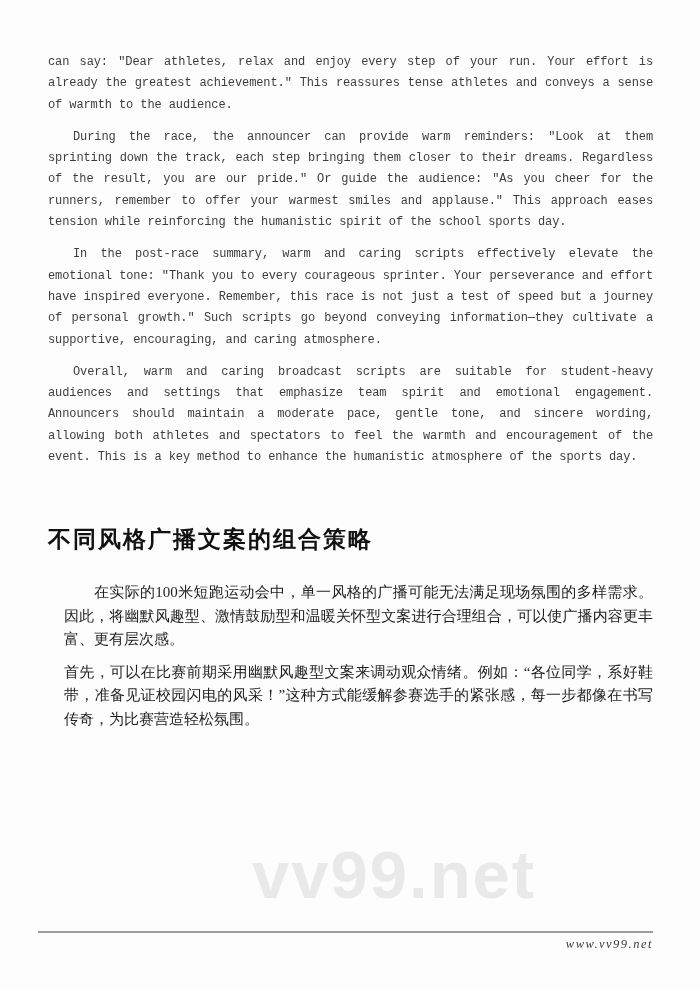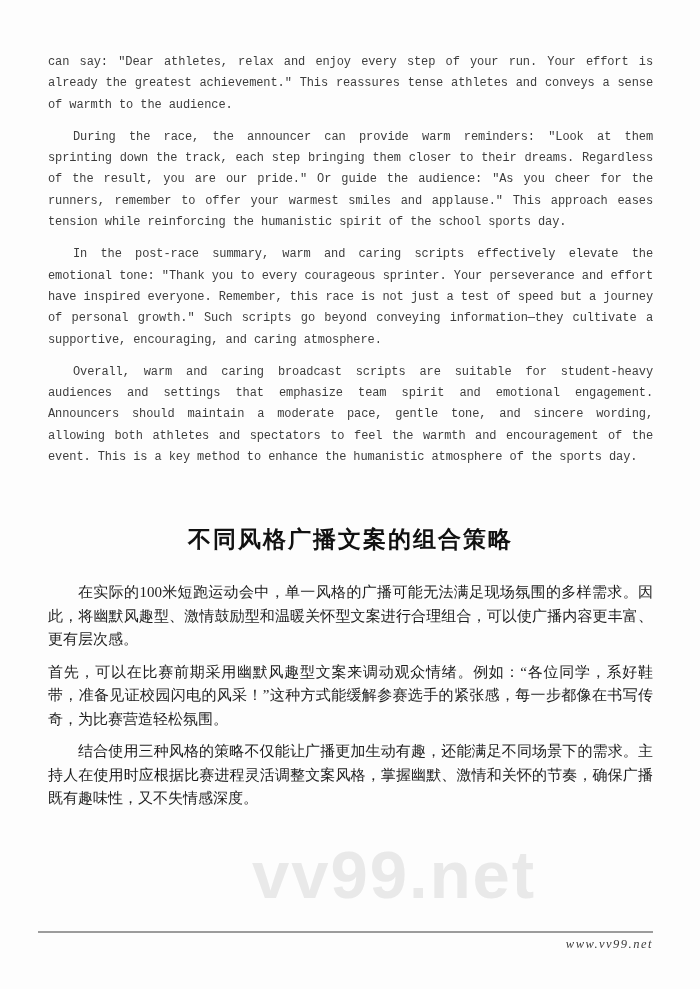--- a/index.html
+++ b/index.html
@@ -47,30 +47,29 @@
   .en-section p.first {
     text-indent: 0;
   }
   
   .zh-title {
     font-family: "Liberation Serif", serif;
     font-size: 23px;
     font-weight: bold;
     letter-spacing: 2px;
     color: #111111;
-    text-align: center;
     margin: 56px 0 26px 0;
   }
   .zh-section p {
     font-family: "Liberation Serif", serif;
     font-size: 15px;
     line-height: 23.5px;
     color: #1d1d1d;
     text-align: justify;
-    margin: 0 0 9px 0;
+    margin: 0 0 9px 16px;
     text-indent: 2em;
   }
   .zh-section p.no-indent {
     text-indent: 0;
   }
   
   .footer {
     position: absolute;
     left: 38px;
     right: 47px;
@@ -105,21 +104,20 @@
       <p>During the race, the announcer can provide warm reminders: "Look at them sprinting down the track, each step bringing them closer to their dreams. Regardless of the result, you are our pride." Or guide the audience: "As you cheer for the runners, remember to offer your warmest smiles and applause." This approach eases tension while reinforcing the humanistic spirit of the school sports day.</p>
       <p>In the post-race summary, warm and caring scripts effectively elevate the emotional tone: "Thank you to every courageous sprinter. Your perseverance and effort have inspired everyone. Remember, this race is not just a test of speed but a journey of personal growth." Such scripts go beyond conveying information—they cultivate a supportive, encouraging, and caring atmosphere.</p>
       <p>Overall, warm and caring broadcast scripts are suitable for student-heavy audiences and settings that emphasize team spirit and emotional engagement. Announcers should maintain a moderate pace, gentle tone, and sincere wording, allowing both athletes and spectators to feel the warmth and encouragement of the event. This is a key method to enhance the humanistic atmosphere of the sports day.</p>
     </section>
 
     <h1 class="zh-title">不同风格广播文案的组合策略</h1>
 
     <section class="zh-section">
       <p>在实际的100米短跑运动会中，单一风格的广播可能无法满足现场氛围的多样需求。因此，将幽默风趣型、激情鼓励型和温暖关怀型文案进行合理组合，可以使广播内容更丰富、更有层次感。</p>
       <p class="no-indent">首先，可以在比赛前期采用幽默风趣型文案来调动观众情绪。例如：“各位同学，系好鞋带，准备见证校园闪电的风采！”这种方式能缓解参赛选手的紧张感，每一步都像在书写传奇，为比赛营造轻松氛围。</p>
-      <p>结合使用三种风格的策略不仅能让广播更加生动有趣，还能满足不同场景下的需求。主持人在使用时应根据比赛进程灵活调整文案风格，掌握幽默、激情和关怀的节奏，确保广播既有趣味性，又不失情感深度。</p>
     </section>
 
   </div>
 
   <div class="footer">
     <div class="footer-rule"></div>
     <div class="footer-url">www.vv99.net</div>
   </div>
 
 </div>

